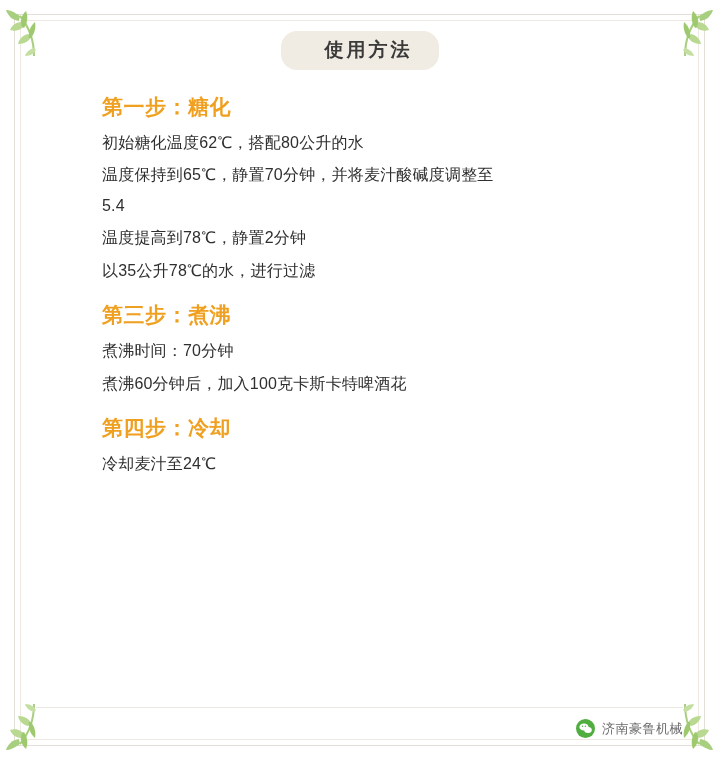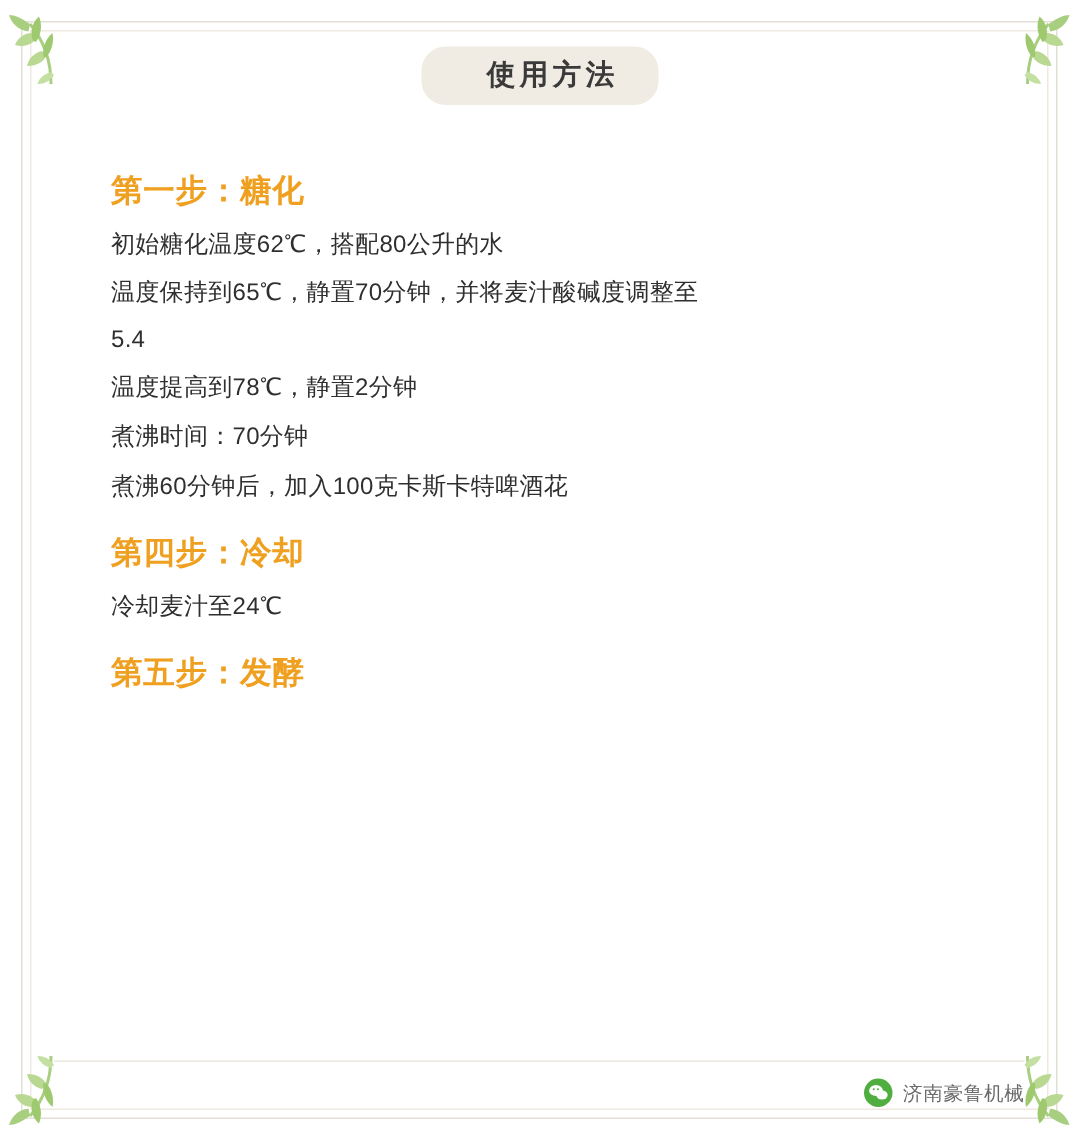--- a/index.html
+++ b/index.html
@@ -70,24 +70,23 @@
     font-size: 19px;
     letter-spacing: 3px;
     padding: 6px 26px 7px 44px;
     border-radius: 16px;
     font-weight: bold;
   }
 
   
   .content {
     position: absolute;
-    left: 74px;
+    left: 102px;
     top: 92px;
     width: 560px;
-    margin-top: 21px;
   }
   .step-head {
     color: #f0a020;
     font-size: 21px;
     font-weight: bold;
     margin: 0 0 4px 0;
     line-height: 30px;
     letter-spacing: 0.5px;
   }
   .step-head.second { margin-top: 13px; }
@@ -190,28 +189,29 @@
   </div>
 
   <div class="content">
 
     <p class="step-head">第一步：糖化</p>
     <p class="line">初始糖化温度62℃，搭配80公升的水</p>
     <p class="line wrap">温度保持到65℃，静置70分钟，并将麦汁酸碱度调整至</p>
     <p class="line wrap">5.4</p>
     <p class="line">温度提高到78℃，静置2分钟</p>
 
-
+    <p class="line">以35公升78℃的水，进行过滤</p>
+
+    <p class="step-head second">第三步：煮沸</p>
     <p class="line">煮沸时间：70分钟</p>
     <p class="line">煮沸60分钟后，加入100克卡斯卡特啤酒花</p>
 
     <p class="step-head second">第四步：冷却</p>
     <p class="line">冷却麦汁至24℃</p>
 
-    <p class="step-head second">第五步：发酵</p>
 
   </div>
 
   <div class="footer-divider"></div>
 
   <div class="footer">
     <span class="wechat-icon">
       <svg width="13" height="11" viewBox="0 0 13 11">
         <ellipse cx="5" cy="4" rx="4.6" ry="3.6" fill="#ffffff"></ellipse>
         <ellipse cx="9" cy="7" rx="3.8" ry="3" fill="#ffffff"></ellipse>

